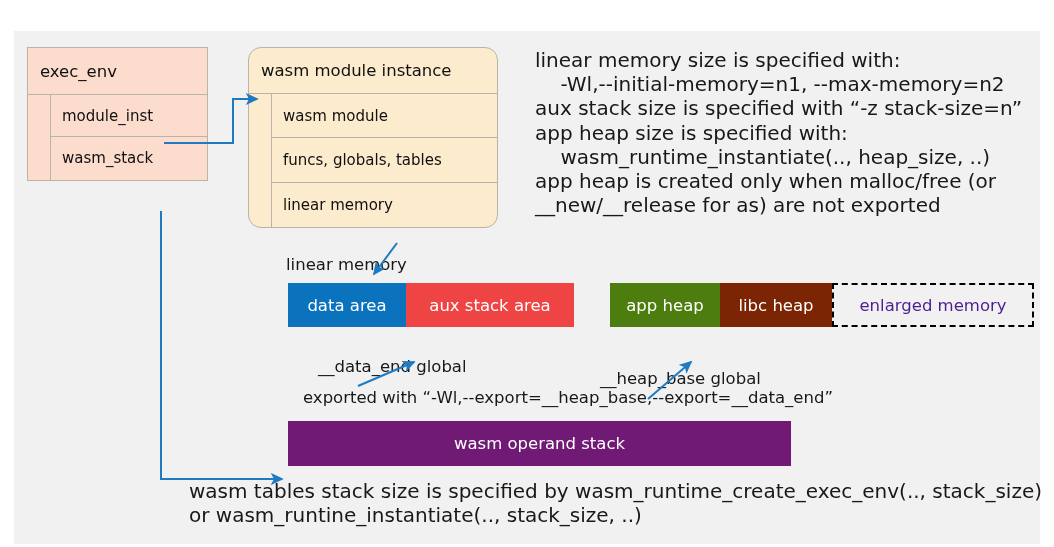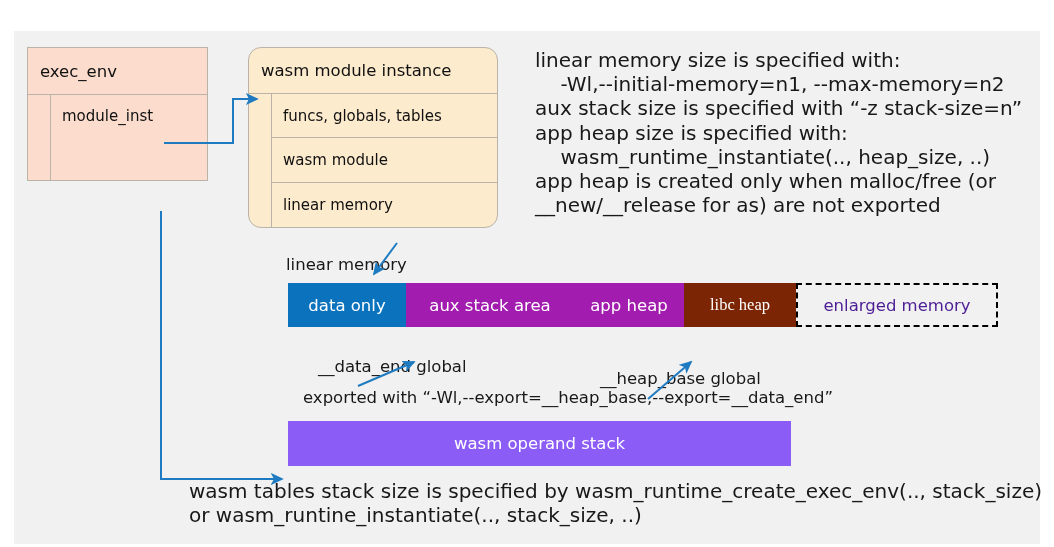--- a/index.html
+++ b/index.html
@@ -186,59 +186,60 @@
 
 
   <div class="panel">
 
     <div class="struct" id="exec-env" style="background: rgb(251, 220, 205);">
       <div class="hdr">exec_env</div>
       <div class="body">
         <div class="gutter"></div>
         <div class="rows">
           <div class="row">module_inst</div>
+          <div class="row">wasm_stack</div>
         </div>
       </div>
     </div>
 
     <div class="struct" id="module-instance" style="background: rgb(253, 235, 205); border-radius: 13px;">
       <div class="hdr">wasm module instance</div>
       <div class="body">
         <div class="gutter"></div>
         <div class="rows">
+          <div class="row">wasm module</div>
           <div class="row">funcs, globals, tables</div>
-          <div class="row">wasm module</div>
           <div class="row">linear memory</div>
         </div>
       </div>
     </div>
 
     <div class="note" id="note-right">linear memory size is specified with:
     -Wl,--initial-memory=n1, --max-memory=n2
 aux stack size is specified with “-z stack-size=n”
 app heap size is specified with:
     wasm_runtime_instantiate(.., heap_size, ..)
 app heap is created only when malloc/free (or
 __new/__release for as) are not exported</div>
 
     <div id="linmem-label">linear memory</div>
 
     <div id="mem-bar">
-        <div class="seg" style="width: 118px; background: rgb(11, 114, 189); color: rgb(255, 255, 255);">data only</div>
-        <div class="seg" style="width: 168px; background: #a21caf; color: rgb(255, 255, 255);">aux stack area</div>
-        <div class="seg" style="width: 110px; background: #a21caf; color: rgb(255, 255, 255);">app heap</div>
-        <div class="seg" style="width: 112px; background: rgb(123, 37, 4); color: rgb(255, 255, 255); font-family: Liberation Serif, serif;">libc heap</div>
+        <div class="seg" style="width: 118px; background: rgb(11, 114, 189); color: rgb(255, 255, 255);">data area</div>
+        <div class="seg" style="width: 168px; background: #ef4444; color: rgb(255, 255, 255);">aux stack area</div>
+        <div class="seg" style="width: 110px; background: #4d7c0f; color: rgb(255, 255, 255); margin-left: 36px;">app heap</div>
+        <div class="seg" style="width: 112px; background: rgb(123, 37, 4); color: rgb(255, 255, 255);">libc heap</div>
         <div class="seg dashed" style="width: 202px; color: #4c1d95;">enlarged memory</div>
       </div>
 
     <div class="annot" id="annot-data-end">__data_end global</div>
     <div class="annot" id="annot-heap-base">__heap_base global</div>
     <div class="annot" id="annot-exported">exported with “-Wl,--export=__heap_base,--export=__data_end”</div>
 
-    <div id="operand-stack" style="background: #8b5cf6;">wasm operand stack</div>
+    <div id="operand-stack" style="background: #701a75;">wasm operand stack</div>
 
     <div class="note" id="note-bottom">wasm tables stack size is specified by wasm_runtime_create_exec_env(.., stack_size)
 or wasm_runtine_instantiate(.., stack_size, ..)</div>
 
     <svg id="connectors" viewBox="0 0 1054 547">
       <defs>
         <marker id="ah" markerWidth="7" markerHeight="7" refX="5.6" refY="3" orient="auto">
           <path d="M0,0 L6.5,3 L0,6 L1.6,3 Z" fill="#1f7bc1"></path>
         </marker>
       </defs>

